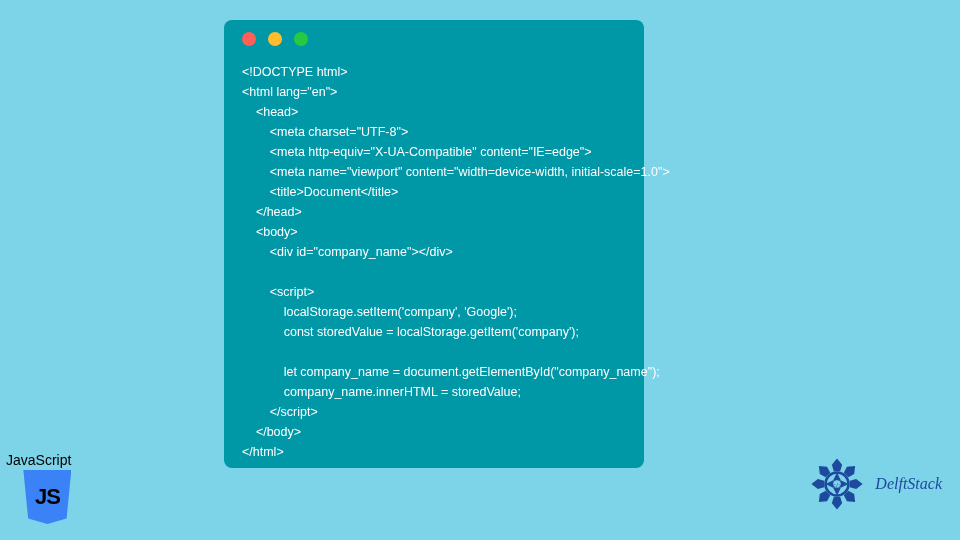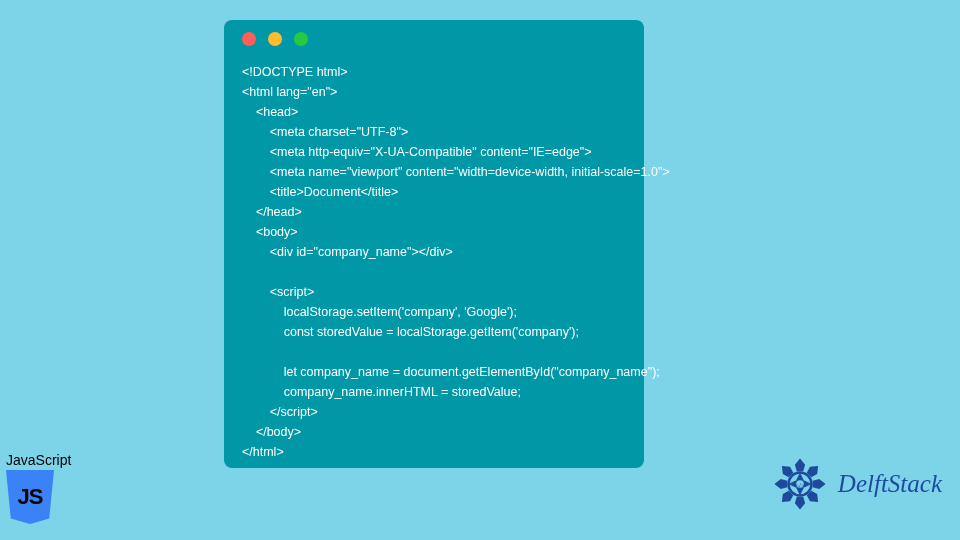--- a/index.html
+++ b/index.html
@@ -39,21 +39,21 @@
     font-size: 12.5px;
     line-height: 1.6;
     white-space: pre;
   }
   .js-badge {
     position: absolute;
     left: 6px;
     bottom: 16px;
     display: flex;
     flex-direction: column;
-    align-items: flex-start;
+    align-items: flex-end;
   }
   .js-label {
     font-family: Arial, sans-serif;
     font-size: 14px;
     color: #000;
     margin-bottom: 2px;
   }
   .js-shield {
     width: 48px;
     height: 54px;
@@ -83,21 +83,21 @@
     width: 64px;
     height: 64px;
     position: relative;
   }
   .delft-emblem svg {
     width: 100%;
     height: 100%;
   }
   .delft-text {
     font-family: Georgia, serif;
-    font-size: 25px;
+    font-size: 16px;
     font-style: italic;
     color: #1e4a9e;
   }
 </style>
 </head>
 <body>
 
 <div class="code-window">
   <div class="traffic-lights">
     <div class="light red"></div>

